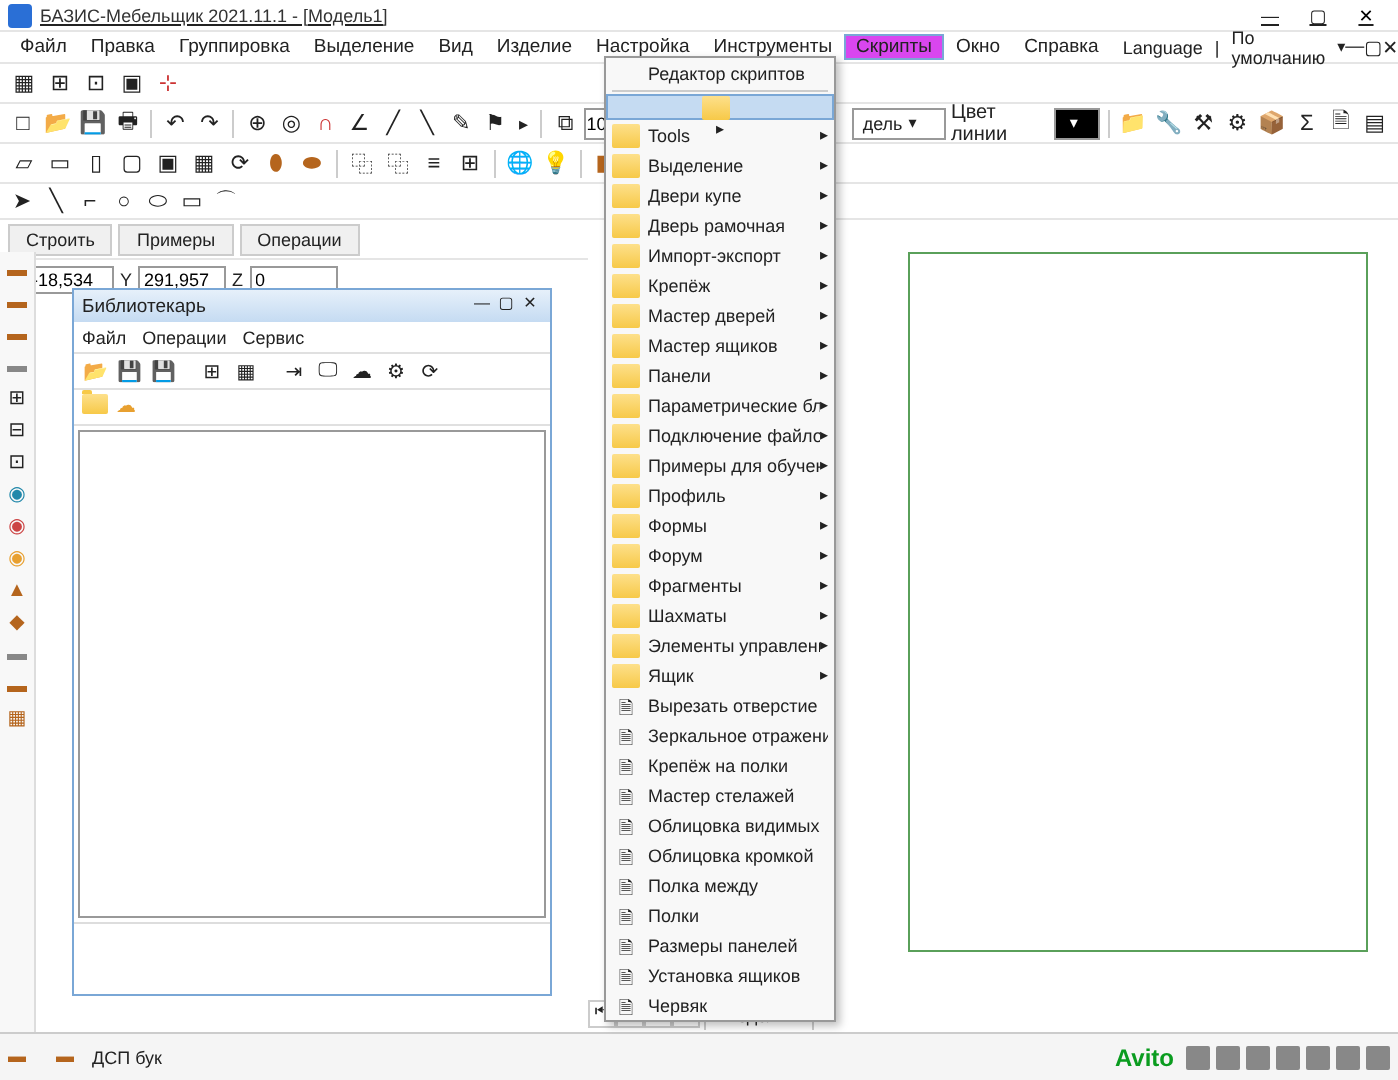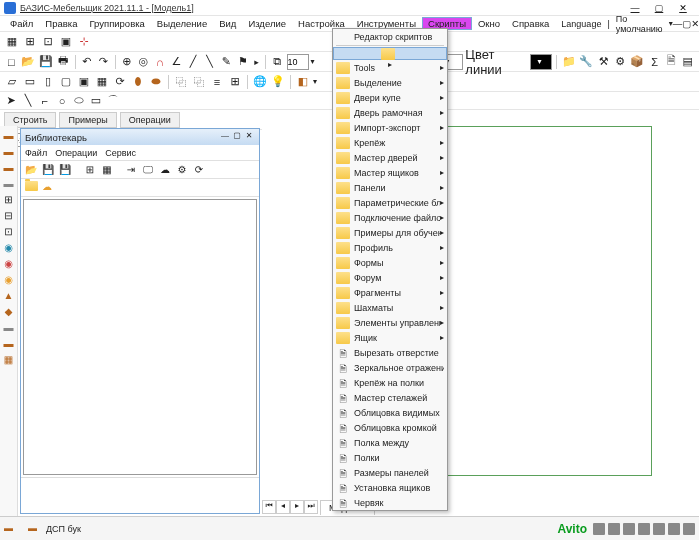--- a/index.html
+++ b/index.html
@@ -19,21 +19,21 @@
   .menubar .spacer { flex: 1; }
   .menubar .lang { font-size: 9px; padding: 0 6px; }
   
   
   .toolbar { height: 20px; display: flex; align-items: center; padding: 0 4px; gap: 2px; border-bottom: 1px solid #e5e5e5; }
   .toolbar .tbtn { width: 16px; height: 16px; display: flex; align-items: center; justify-content: center; font-size: 11px; border: 1px solid transparent; cursor: default; }
   .toolbar .sep { width: 1px; height: 14px; background: #ccc; margin: 0 2px; }
   .toolbar .combo { height: 16px; border: 1px solid #999; font-size: 9px; background: #fff; display: inline-flex; align-items: center; padding: 0 4px; }
   .toolbar .combo .arrow { margin-left: 3px; font-size: 8px; }
   .toolbar .numinput { width: 22px; height: 16px; border: 1px solid #999; font-size: 9px; text-align: left; }
-  .toolbar .txt { font-size: 13px; }
+  .toolbar .txt { font-size: 10px; }
   .toolbar .scrollarrow { width: 10px; font-size: 9px; text-align: center; }
   
   
   .toolrow2 { height: 20px; display: flex; align-items: center; padding: 0 4px; gap: 2px; }
   .toolrow2 .tbtn { width: 16px; height: 16px; display: flex; align-items: center; justify-content: center; font-size: 11px; }
   
   
   .shapebar { height: 18px; display: flex; align-items: center; padding: 0 4px; gap: 3px; border-bottom: 1px solid #e5e5e5; }
   .shapebar .sbtn { width: 14px; height: 14px; display: flex; align-items: center; justify-content: center; font-size: 11px; }
   
@@ -44,40 +44,40 @@
   .coordrow label { font-size: 9px; }
   
   
   .mainarea { position: absolute; top: 126px; left: 0; right: 0; bottom: 24px; display: flex; }
   
   
   .leftstrip { width: 18px; background: #f8f8f8; border-right: 1px solid #ddd; display: flex; flex-direction: column; align-items: center; gap: 2px; padding-top: 2px; }
   .leftstrip .lbtn { width: 14px; height: 14px; font-size: 10px; display: flex; align-items: center; justify-content: center; }
   
   
-  .libpanel { width: 240px; display: flex; flex-direction: column; background: #fff; border: 1px solid #7aa7d6; margin: 2px; }
+  .libpanel { width: 240px; display: flex; flex-direction: column; background: #fff; border: 1px solid #7aa7d6; margin: 18px; }
   .libpanel .libtitle { height: 16px; background: linear-gradient(#e6f0fa, #c5dbf2); display: flex; align-items: center; padding: 0 4px; font-size: 9.5px; }
   .libpanel .libtitle .t { flex: 1; }
   .libpanel .libtitle .winbtn { width: 12px; height: 12px; font-size: 8px; text-align: center; }
   .libpanel .libmenu { height: 16px; display: flex; align-items: center; padding: 0 4px; font-size: 9px; gap: 8px; border-bottom: 1px solid #e0e0e0; }
   .libpanel .libtoolbar { height: 18px; display: flex; align-items: center; padding: 0 4px; gap: 3px; border-bottom: 1px solid #e0e0e0; }
   .libpanel .libtoolbar .lb { width: 14px; height: 14px; font-size: 10px; display: flex; align-items: center; justify-content: center; }
   .libpanel .libicons { height: 18px; padding: 2px 4px; display: flex; gap: 4px; border-bottom: 1px solid #e0e0e0; }
   .libpanel .libcontent { flex: 1; border: 1px solid #999; margin: 2px; background: #fff; }
   .libpanel .libbottom { height: 36px; border-top: 1px solid #ddd; }
   
   
   .canvas { flex: 1; position: relative; background: #fff; }
   .canvas .modelframe { position: absolute; top: 0; left: 160px; width: 230px; height: 350px; border: 1px solid #5aa05a; }
   .canvas .tabfoot { position: absolute; bottom: 0; left: 0; height: 18px; display: flex; align-items: center; font-size: 9px; }
   .canvas .tabfoot .navbtn { width: 14px; height: 14px; border: 1px solid #ccc; text-align: center; font-size: 8px; }
   .canvas .tabfoot .tabname { padding: 2px 8px; background: #fff; border: 1px solid #ccc; border-bottom: none; margin-left: 2px; }
   
   
-  .dropdown { position: absolute; top: 28px; left: 332px; width: 116px; background: #f8f8f8; border: 1px solid #999; box-shadow: 2px 2px 4px rgba(0,0,0,0.25); z-index: 100; }
+  .dropdown { position: absolute; top: 28px; left: 302px; width: 116px; background: #f8f8f8; border: 1px solid #999; box-shadow: 2px 2px 4px rgba(0,0,0,0.25); z-index: 100; }
   .dropdown .drow { height: 15px; display: flex; align-items: center; padding: 0 3px 0 3px; font-size: 9px; cursor: default; position: relative; }
   .dropdown .drow .fico { width: 14px; height: 12px; margin-right: 4px; flex-shrink: 0; }
   .dropdown .drow .folder { background: linear-gradient(#fde08b, #f7c948); border-radius: 1px; }
   .dropdown .drow .dlabel { flex: 1; white-space: nowrap; overflow: hidden; }
   .dropdown .drow .subarrow { font-size: 8px; }
   .dropdown .dsep { height: 1px; background: #ccc; margin: 1px 3px; }
   .dropdown .drow.highlight { background: #c5dbf2; border: 1px solid #7aa7d6; height: 13px; flex-direction: column; }
   
   
   .statusbar { position: absolute; bottom: 0; left: 0; right: 0; height: 24px; border-top: 1px solid #ccc; display: flex; align-items: center; padding: 0 4px; font-size: 9px; gap: 6px; background: #f5f5f5; }

